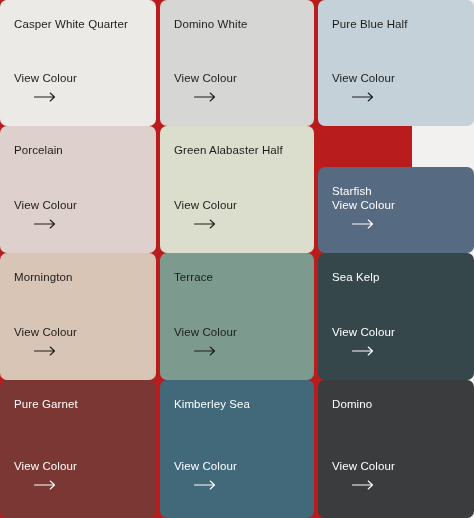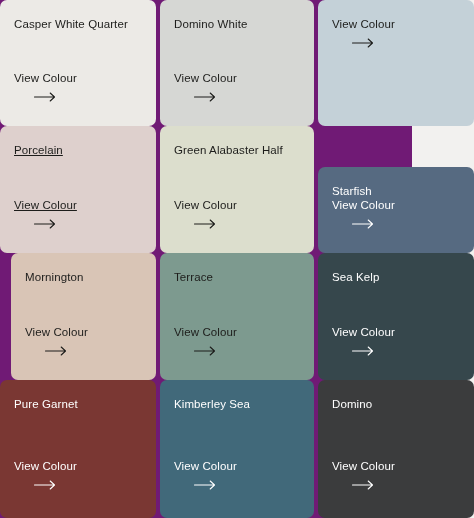--- a/index.html
+++ b/index.html
@@ -17,21 +17,21 @@
   }
 
   #swatch-grid {
     width: 412px;
     height: 518px;
     display: grid;
     grid-template-columns: 158px 158px 158px;
     grid-template-rows: 126px 127px 127px 138px;
     column-gap: 0px;
     row-gap: 0px;
-    background: #701a75;
+    background: #b91c1c;
   }
 
   .swatch-card {
     position: relative;
     padding: 17px 14px 0 14px;
     display: flex;
     flex-direction: column;
     justify-content: space-between;
     border-radius: 7px;
     overflow: hidden;
@@ -96,30 +96,31 @@
       <a class="swatch-link" style="color: rgb(29, 29, 27);">
         <span>View Colour</span>
         <span class="arrow-icon">
           <svg width="22" height="10" viewBox="0 0 22 10" fill="none" aria-hidden="true">
             <path d="M0.5 5H20.5M20.5 5L16.2 1M20.5 5L16.2 9" stroke="#1d1d1b" stroke-width="1.1" stroke-linecap="round" stroke-linejoin="round"></path>
           </svg>
         </span>
       </a>
     </div>
     <div class="swatch-card col-2 row-0" style="background: rgb(196, 209, 216); color: rgb(29, 29, 27);">
-      <a class="swatch-link" style="color: rgb(29, 29, 27);">
-        <span>View Colour</span>
-        <span class="arrow-icon">
-          <svg width="22" height="10" viewBox="0 0 22 10" fill="none" aria-hidden="true">
-            <path d="M0.5 5H20.5M20.5 5L16.2 1M20.5 5L16.2 9" stroke="#1d1d1b" stroke-width="1.1" stroke-linecap="round" stroke-linejoin="round"></path>
-          </svg>
-        </span>
-      </a>
-    </div>
-    <div class="swatch-card col-0 row-1" style="background: rgb(222, 208, 205); color: rgb(29, 29, 27); text-decoration: underline;">
+      <div class="swatch-name">Pure Blue Half</div>
+      <a class="swatch-link" style="color: rgb(29, 29, 27);">
+        <span>View Colour</span>
+        <span class="arrow-icon">
+          <svg width="22" height="10" viewBox="0 0 22 10" fill="none" aria-hidden="true">
+            <path d="M0.5 5H20.5M20.5 5L16.2 1M20.5 5L16.2 9" stroke="#1d1d1b" stroke-width="1.1" stroke-linecap="round" stroke-linejoin="round"></path>
+          </svg>
+        </span>
+      </a>
+    </div>
+    <div class="swatch-card col-0 row-1" style="background: rgb(222, 208, 205); color: rgb(29, 29, 27);">
       <div class="swatch-name">Porcelain</div>
       <a class="swatch-link" style="color: rgb(29, 29, 27);">
         <span>View Colour</span>
         <span class="arrow-icon">
           <svg width="22" height="10" viewBox="0 0 22 10" fill="none" aria-hidden="true">
             <path d="M0.5 5H20.5M20.5 5L16.2 1M20.5 5L16.2 9" stroke="#1d1d1b" stroke-width="1.1" stroke-linecap="round" stroke-linejoin="round"></path>
           </svg>
         </span>
       </a>
     </div>
@@ -138,21 +139,21 @@
       <div class="swatch-name">Starfish</div>
       <a class="swatch-link" style="color: rgb(255, 255, 255);">
         <span>View Colour</span>
         <span class="arrow-icon">
           <svg width="22" height="10" viewBox="0 0 22 10" fill="none" aria-hidden="true">
             <path d="M0.5 5H20.5M20.5 5L16.2 1M20.5 5L16.2 9" stroke="#ffffff" stroke-width="1.1" stroke-linecap="round" stroke-linejoin="round"></path>
           </svg>
         </span>
       </a>
     </div>
-    <div class="swatch-card col-0 row-2" style="background: rgb(217, 197, 182); color: rgb(29, 29, 27); margin-left: 11px;">
+    <div class="swatch-card col-0 row-2" style="background: rgb(217, 197, 182); color: rgb(29, 29, 27);">
       <div class="swatch-name">Mornington</div>
       <a class="swatch-link" style="color: rgb(29, 29, 27);">
         <span>View Colour</span>
         <span class="arrow-icon">
           <svg width="22" height="10" viewBox="0 0 22 10" fill="none" aria-hidden="true">
             <path d="M0.5 5H20.5M20.5 5L16.2 1M20.5 5L16.2 9" stroke="#1d1d1b" stroke-width="1.1" stroke-linecap="round" stroke-linejoin="round"></path>
           </svg>
         </span>
       </a>
     </div>

